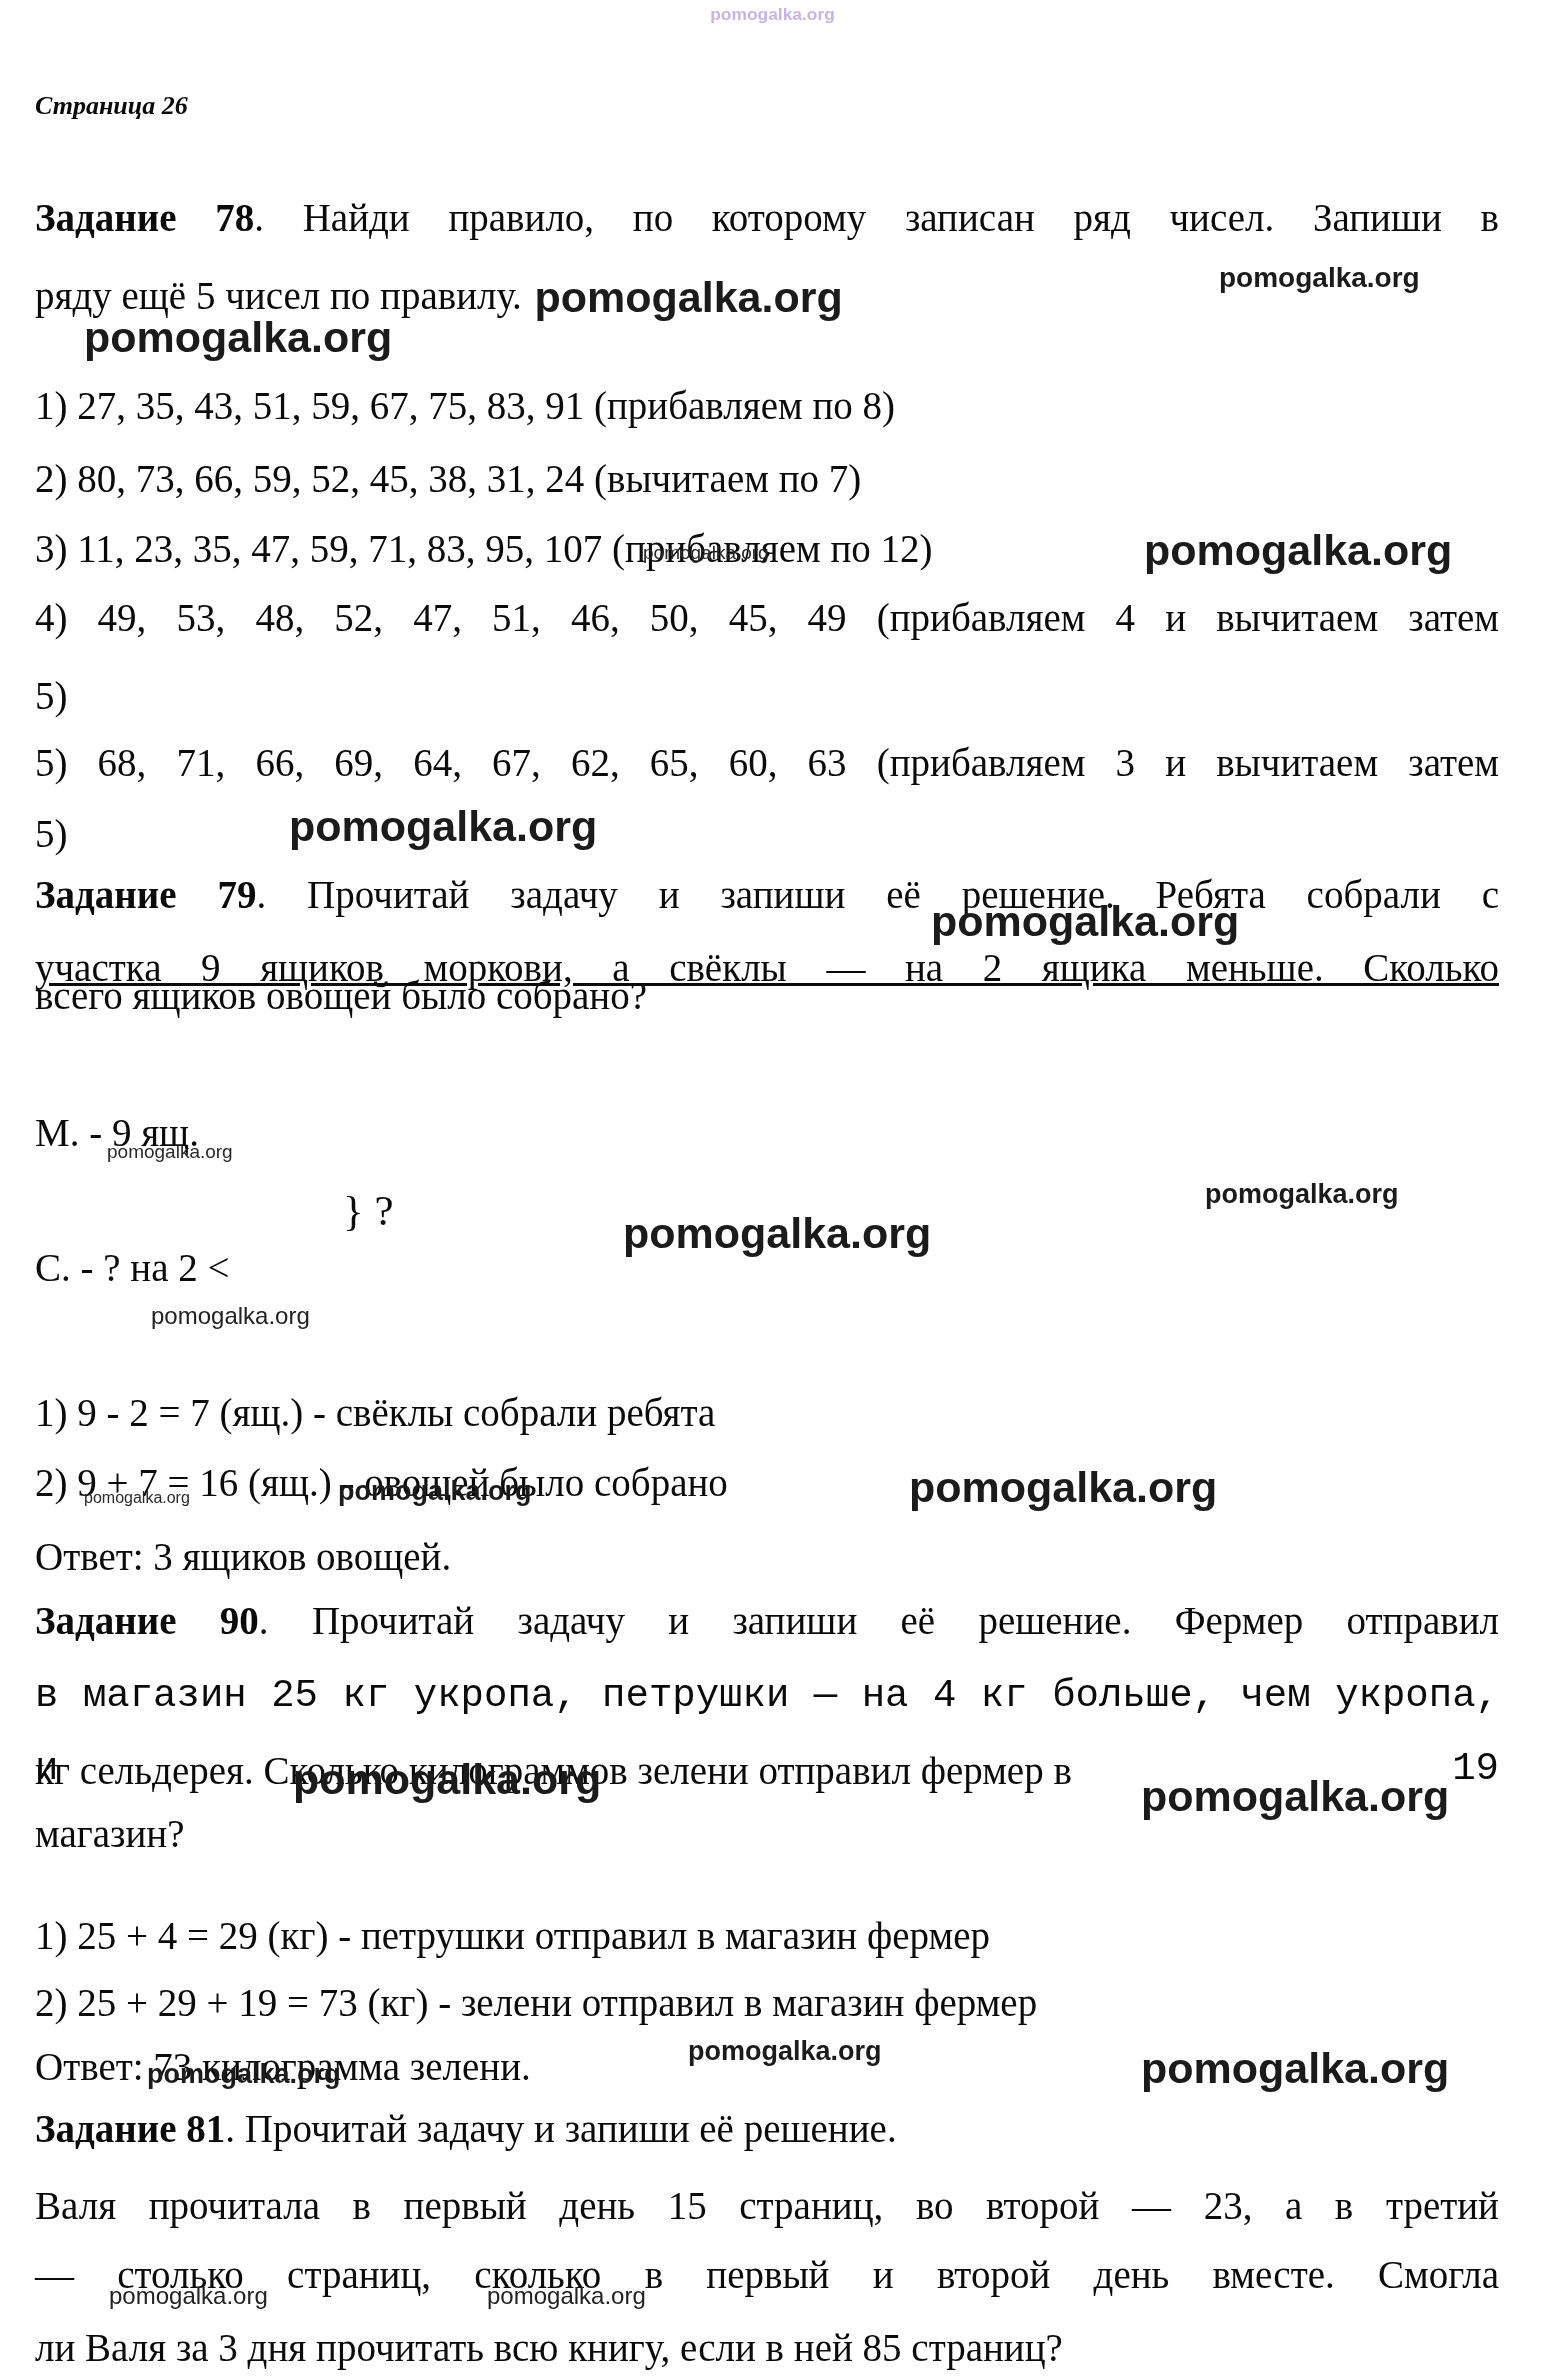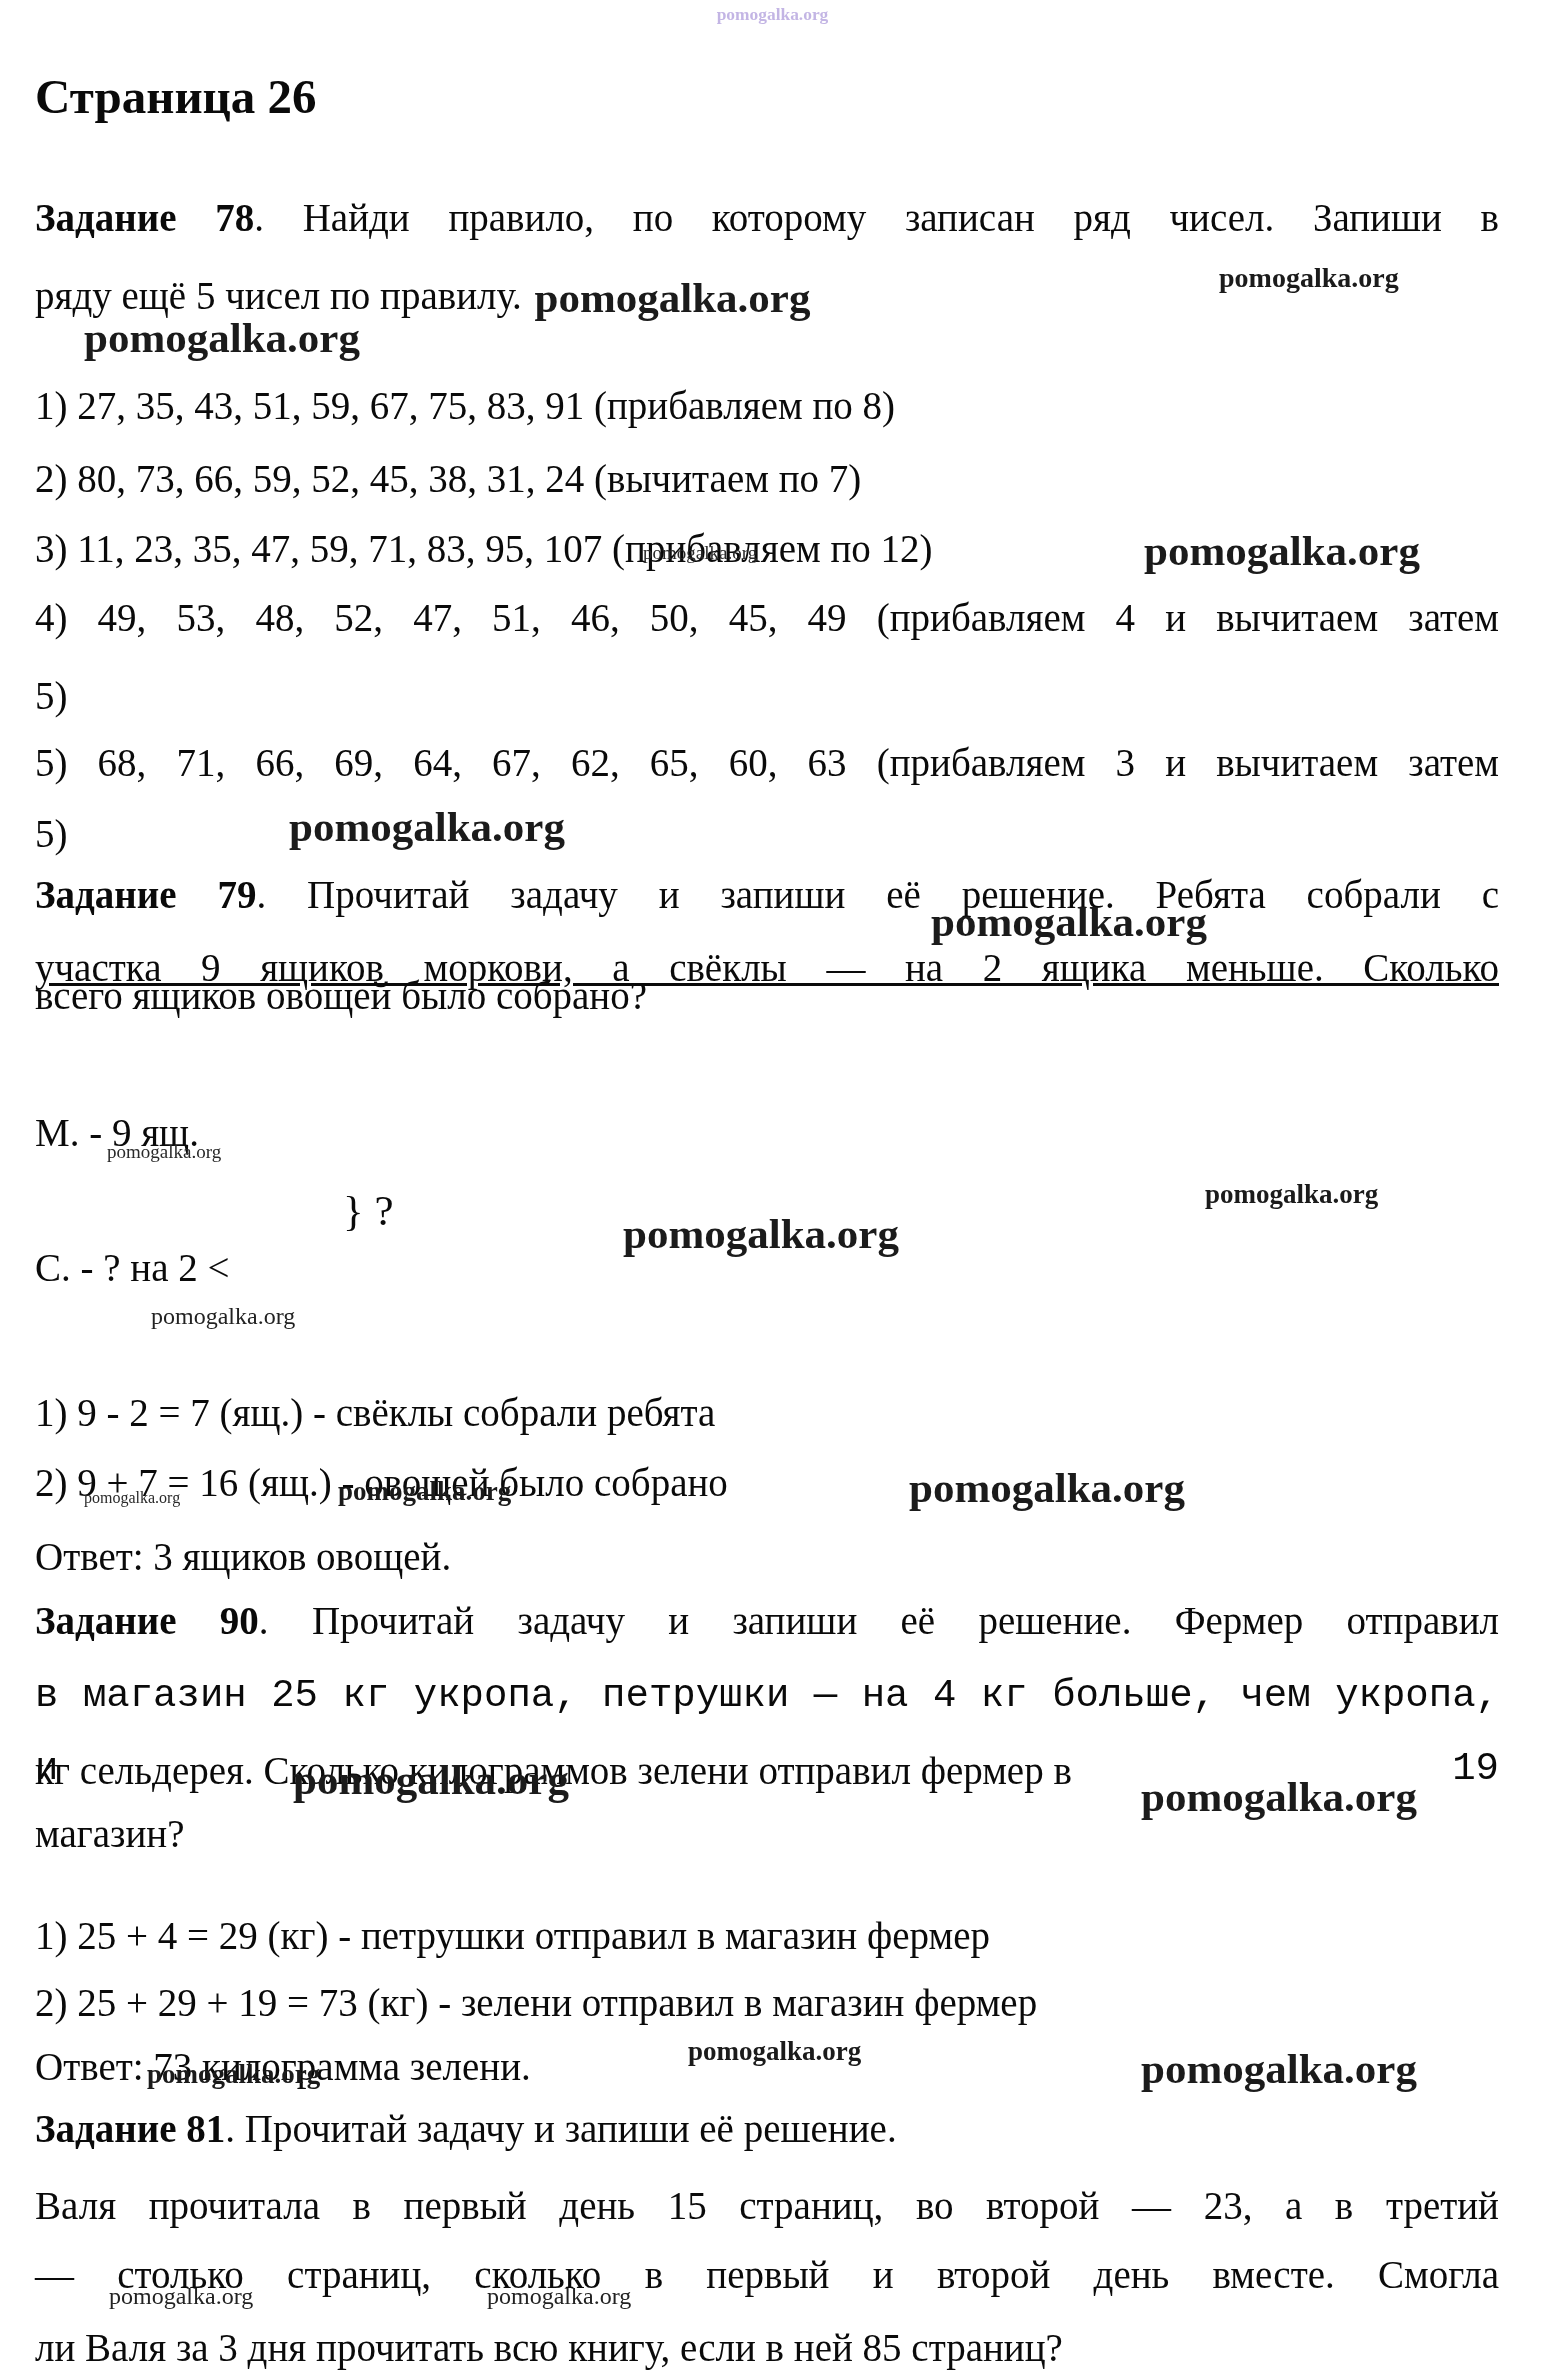--- a/index.html
+++ b/index.html
@@ -8,31 +8,31 @@
     width:1545px; height:2377px; position:relative; overflow:hidden;
     font-family:"Liberation Serif", "DejaVu Serif", serif; color:#0a0a0a;
   }
   .ln {
     position:absolute; left:35px; width:1464px;
     font-size:39px; line-height:73px; white-space:nowrap;
   }
   .ln.j { white-space:normal; text-align:justify; text-align-last:justify; }
   .b { font-weight:bold; }
   .wm {
-    position:absolute; font-family:Liberation Serif, serif;
+    position:absolute; font-family:Liberation Sans, sans-serif;
     color:#1b1b1b; white-space:nowrap; line-height:1.1;
   }
   .f54 { font-size:43px; font-weight:bold; }
   .f36 { font-size:28px; font-weight:bold; }
   .f34 { font-size:27px; font-weight:bold; }
   .f30 { font-size:24px; font-weight:normal; }
   .f24 { font-size:19px; font-weight:normal; }
   .f20 { font-size:16px; font-weight:normal; }
   .wm-inline { position:static; display:inline-block; margin-left:12.6px; vertical-align:-3.2px; }
-  #ttl { top:60px; font-size:49px; font-weight:bold; }
+  #ttl { top:69px; font-size:26px; font-weight:bold; font-style:italic; }
   #t78l1 { top:181px; }
   #t78l2 { top:259px; }
   #i1 { top:369px; } #i2 { top:442px; } #i3 { top:512px; }
   #i4 { top:581px; } #i4b { top:659px; } #i5 { top:726px; } #i5b { top:797px; }
   #t79l1 { top:858px; } #t79l2 { top:931px;text-decoration:underline; } #t79l3 { top:959px; }
   #m1 { top:1096px; }
   #br1 { top:1174px; left:343px; width:auto; font-size:43px; }
   #c1 { top:1231px; }
   #s791 { top:1376px; } #s792 { top:1446px; } #a79 { top:1520px; }
   #t80l1 { top:1584px; } #t80l2 { top:1660px;font-family:Liberation Mono, monospace; } #t80l3 { top:1734px; } #t80l4 { top:1797px; }

